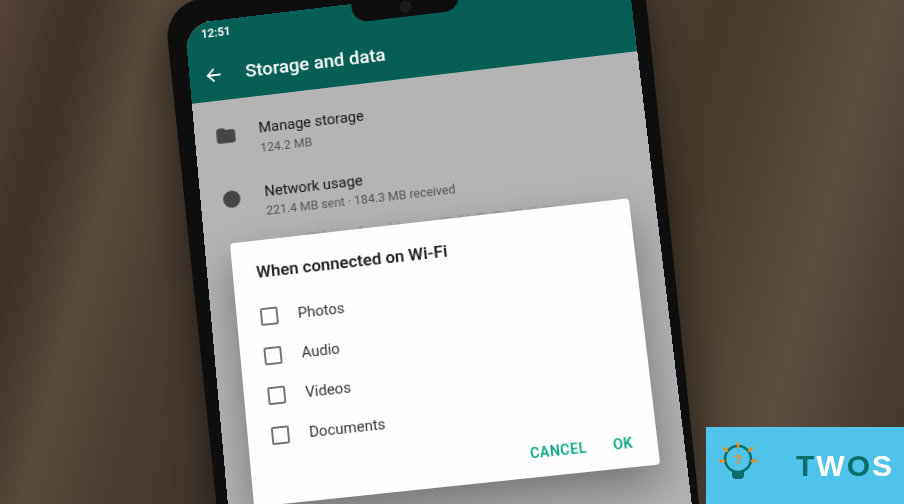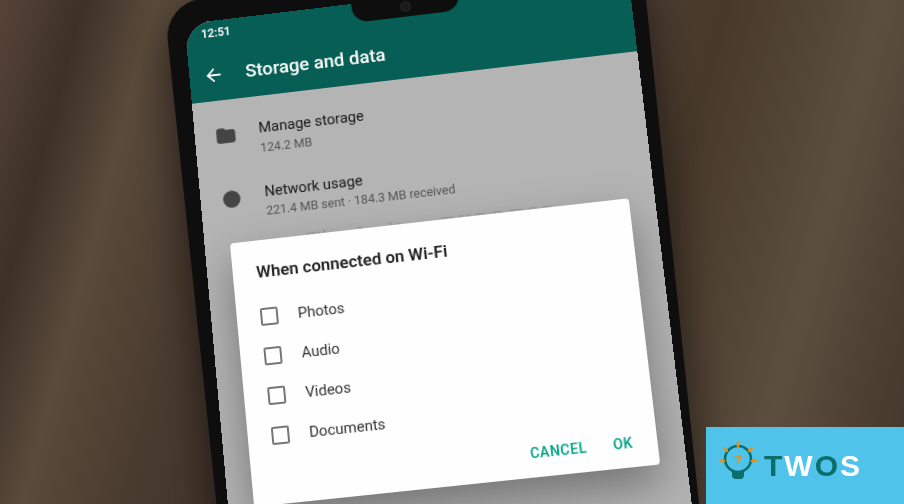--- a/index.html
+++ b/index.html
@@ -155,20 +155,21 @@
   }
   .bulb {
     width: 40px; height: 50px; position: relative;
     margin-right: 6px;
   }
   .bulb svg { width:100%; height:100%; }
   .twos-text {
     font-family: Arial, sans-serif;
     font-size: 30px; font-weight: 800;
     letter-spacing: 2px;
+    margin-left: 32px;
   }
   .twos-text .t-teal  { color: #0c6e6b; }
   .twos-text .t-white { color: #fff; }
 </style>
 </head>
 <body>
 
 <div class="wood-bg"></div>
 
 <div class="phone">

